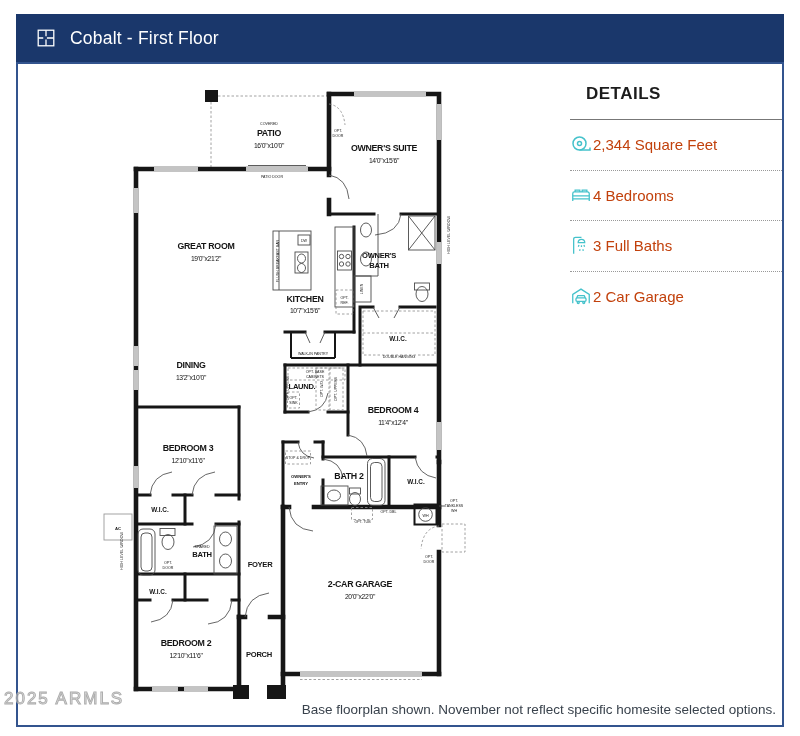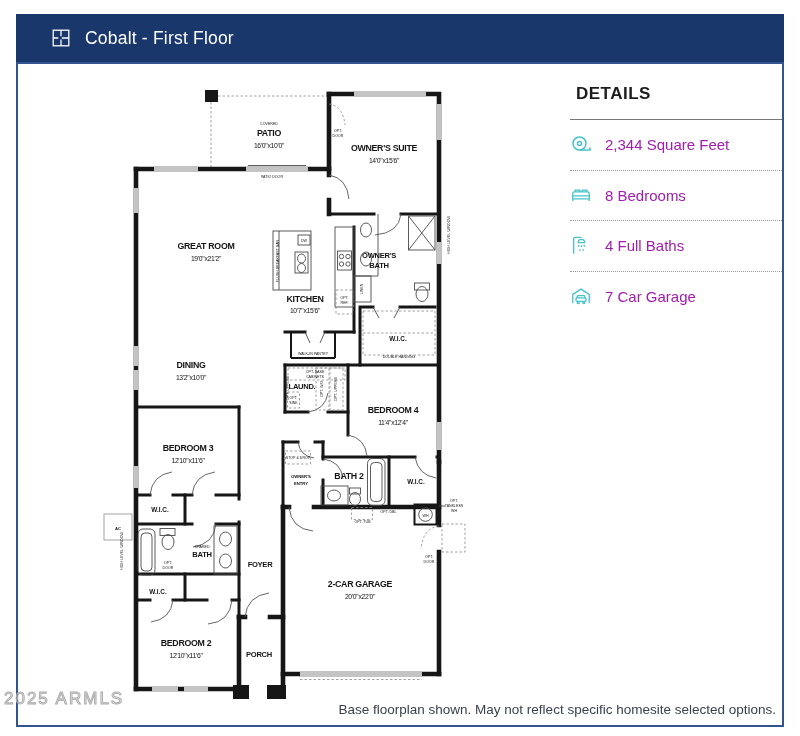--- a/index.html
+++ b/index.html
@@ -1,31 +1,31 @@
 <!DOCTYPE html>
 <html><head>
 <meta charset="utf-8">
 <style>
   html,body{margin:0;padding:0}
   body{width:800px;height:736px;background:#fff;font-family:"Liberation Sans",sans-serif;position:relative;overflow:hidden}
 
   .header{position:absolute;left:16px;top:14px;width:768px;height:48px;background:#1a376b;
-    display:flex;align-items:center;gap:13px;padding-left:34px;box-sizing:border-box}
+    display:flex;align-items:center;gap:13px;padding-left:19px;box-sizing:border-box}
   .header .title{color:#fff;font-size:17.5px;font-weight:500;letter-spacing:.2px}
 
   .content{position:absolute;left:16px;top:62px;width:768px;height:665px;
     border:2px solid #33548e;box-sizing:border-box;background:#fff}
 
   .plan{position:absolute;left:0;top:0}
 
   .details{position:absolute;left:552px;top:20px;width:212px}
-  .details h2{margin:0 6px 15px;font-size:17px;letter-spacing:.5px;color:#1c1c1c;font-weight:700;font-family:"Liberation Sans",sans-serif}
+  .details h2{margin:0 16px 15px;font-size:17px;letter-spacing:.5px;color:#1c1c1c;font-weight:700;font-family:"Liberation Sans",sans-serif}
   .details .sep{border:none;border-top:1px solid #777;margin:0}
-  .drow{display:flex;align-items:center;gap:13px;height:49.5px;border-bottom:1px dotted #999;
-    font-size:15px;color:#a21caf}
+  .drow{display:flex;align-items:center;gap:1px;height:49.5px;border-bottom:1px dotted #999;
+    font-size:15px;color:#c2410c}
   .drow:last-child{border-bottom:none}
   .drow svg{flex:0 0 auto}
 
   .disclaimer{position:absolute;right:6px;top:638px;font-size:13.5px;color:#39424c}
   .watermark{position:absolute;left:-14px;top:625px;font-size:17px;letter-spacing:2px;
     color:rgba(120,120,120,.12);-webkit-text-stroke:1px #adadad;white-space:nowrap}
 
   
   .wx{stroke:#161616;stroke-width:4.6;fill:none;stroke-linecap:square}
   .wi{stroke:#161616;stroke-width:3;fill:none;stroke-linecap:square}
@@ -284,44 +284,44 @@
 
 
     <div class="drow">
       <svg width="22" height="22" viewBox="0 0 24 24">
         <g stroke="#45c2cb" stroke-width="1.4" fill="none">
           <path d="M3,18.5 v-8 a1.8,1.8 0 0 1 1.8,-1.8 h14.4 a1.8,1.8 0 0 1 1.8,1.8 v8"></path>
           <path d="M3,13 h18 M3,16.2 h18"></path>
           <path d="M5.6,8.7 v-2.1 h5.1 v2.1 M13.3,8.7 v-2.1 h5.1 v2.1"></path>
         </g>
       </svg>
-      <span>8 Bedrooms</span>
+      <span>4 Bedrooms</span>
     </div>
 
     <div class="drow">
       <svg width="22" height="22" viewBox="0 0 24 24">
         <g stroke="#45c2cb" stroke-width="1.4" fill="none">
           <path d="M4,20.5 V4.5 a2,2 0 0 1 2,-2 h6.5"></path>
           <path d="M12.5,4.8 a3.6,3.6 0 0 1 3.6,3.6 h-7.2 a3.6,3.6 0 0 1 3.6,-3.6 z"></path>
           <path d="M9.8,11 l-.7,1.9 M12.5,11.2 v2 M15.2,11 l.7,1.9 M11,15.6 l-.5,1.7 M14,15.6 l.5,1.7"></path>
         </g>
       </svg>
-      <span>4 Full Baths</span>
+      <span>3 Full Baths</span>
     </div>
 
     <div class="drow">
       <svg width="22" height="22" viewBox="0 0 24 24">
         <g stroke="#45c2cb" stroke-width="1.4" fill="none">
           <path d="M3,20 V10.3 L12,4.5 L21,10.3 V20"></path>
           <path d="M7.3,14 l1.2,-2.3 h7 l1.2,2.3"></path>
           <rect x="6.5" y="14" width="11" height="3.8" rx="1.2"></rect>
           <circle cx="9" cy="19.2" r="1.1"></circle>
             <circle cx="15" cy="19.2" r="1.1"></circle>
         </g>
       </svg>
-      <span>7 Car Garage</span>
+      <span>2 Car Garage</span>
     </div>
 
   </div>
 
-  <div class="disclaimer">Base floorplan shown. May not reflect specific homesite selected options.</div>
+  <div class="disclaimer">Base floorplan shown. November not reflect specific homesite selected options.</div>
   <div class="watermark">2025 ARMLS</div>
 </div>
 
 </body></html>

